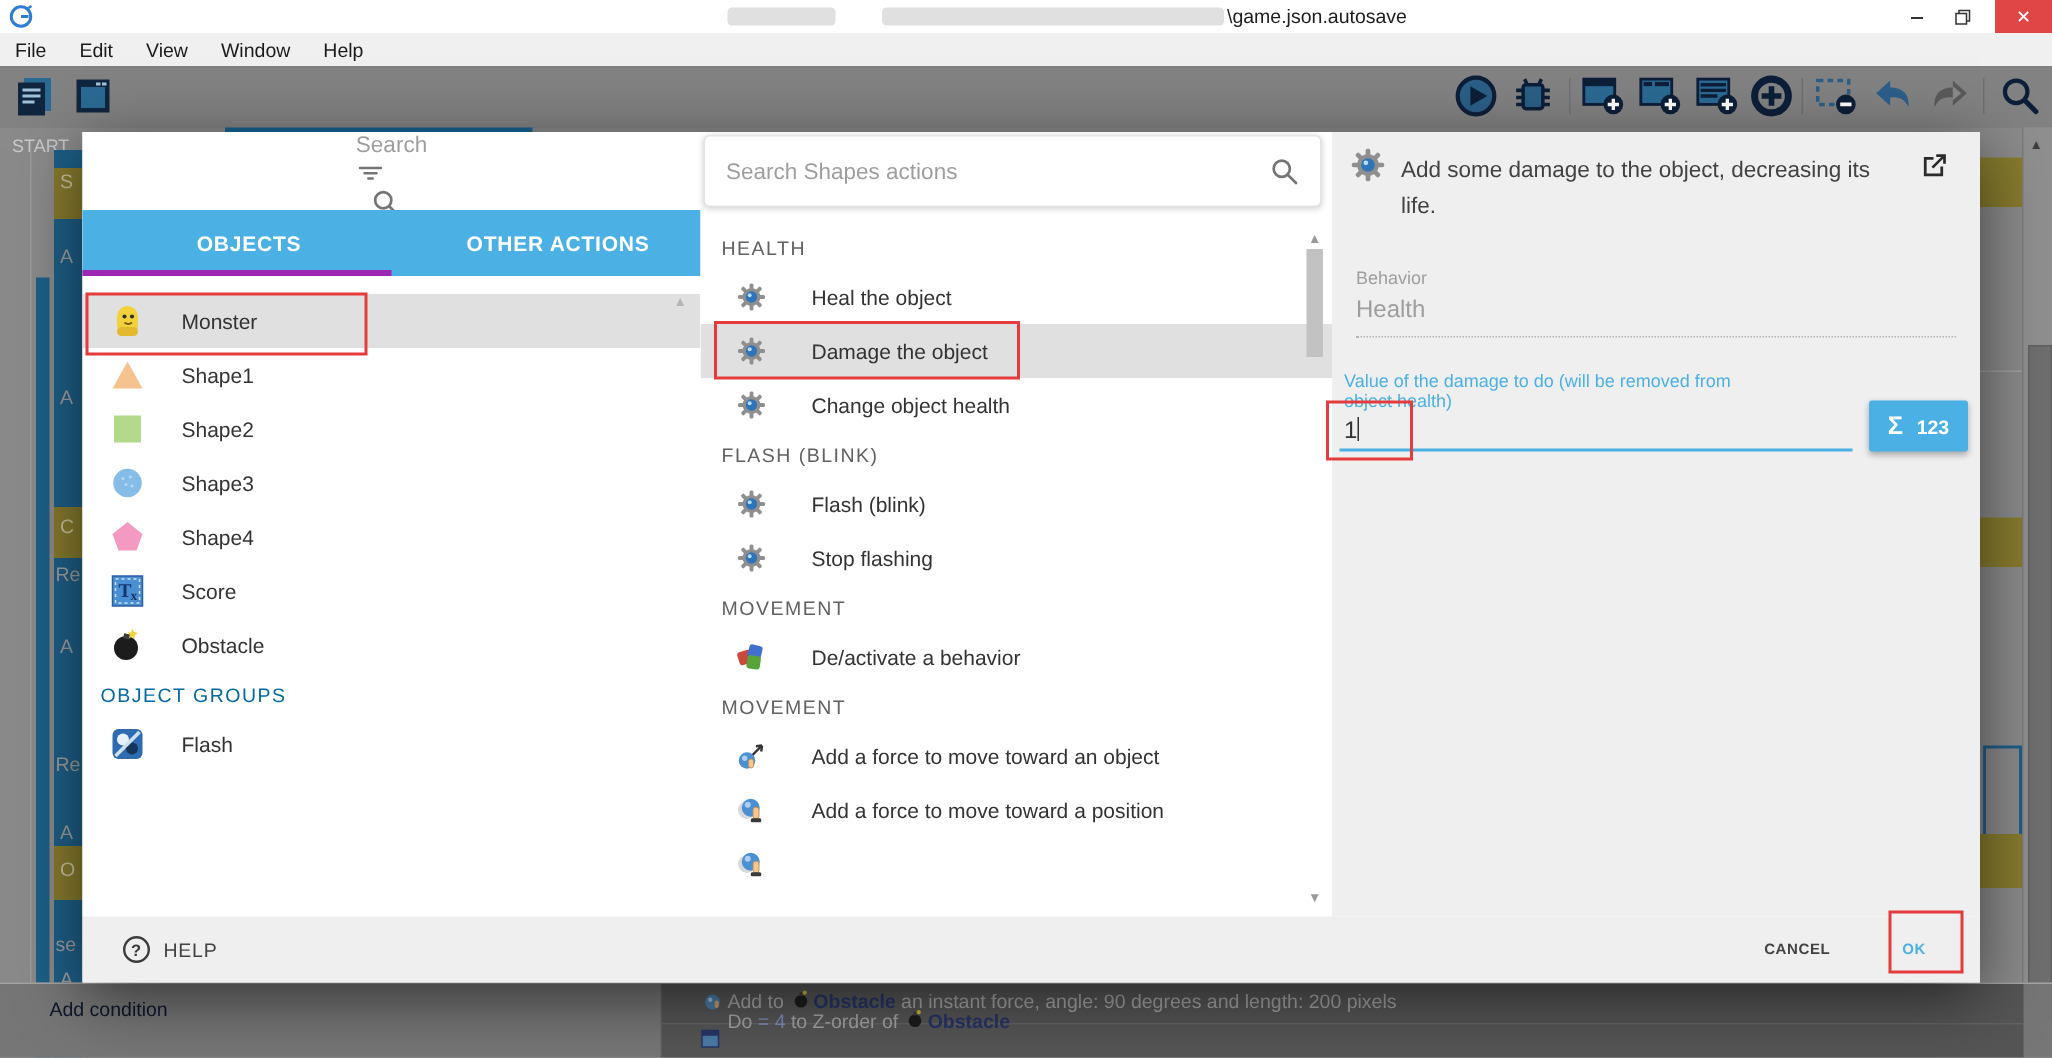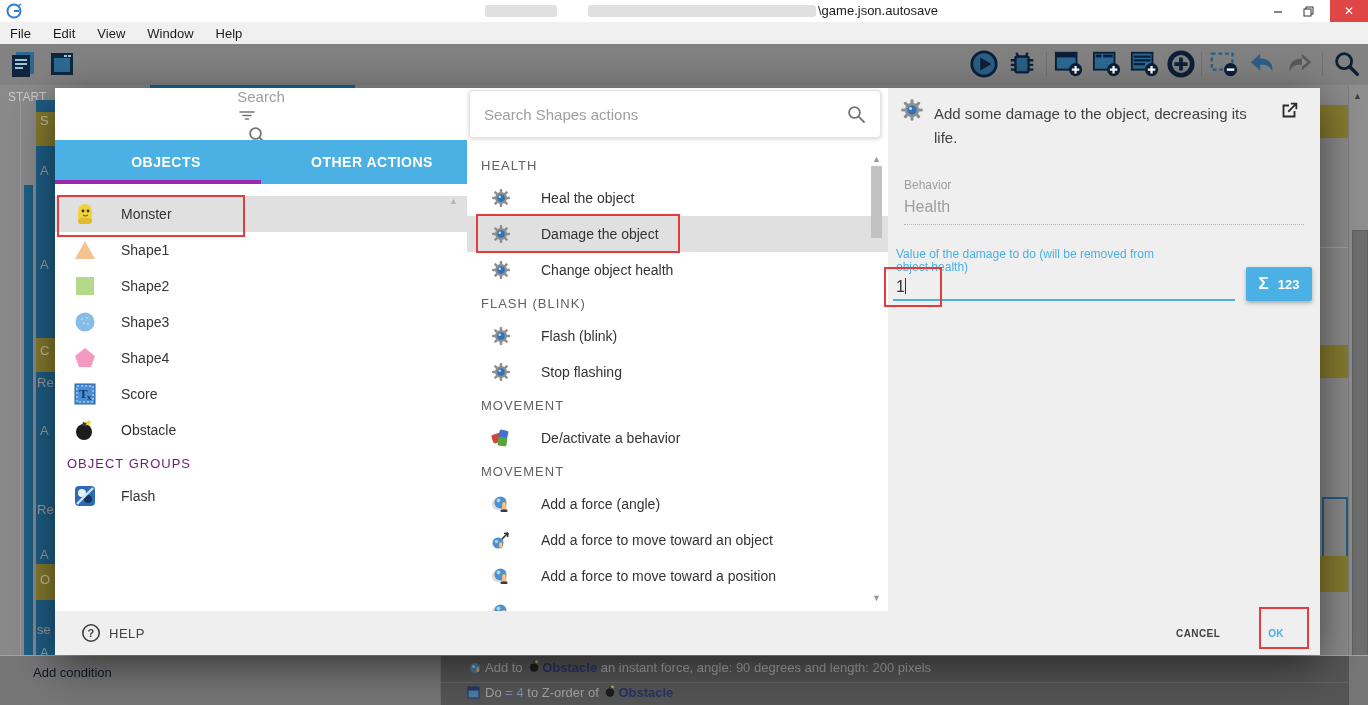--- a/index.html
+++ b/index.html
@@ -42,21 +42,21 @@
   #left-search{height:52px;display:flex;align-items:center;padding:0 14px;box-sizing:border-box;flex-direction:column;}
   .placeholder{color:#9e9e9e;font-size:15px;flex:1;}
   #tabs{left:0;top:52px;width:412px;height:44px;background:#4bb0e4;display:flex;}
   .tab{flex:1;display:flex;align-items:center;justify-content:center;color:#fff;font-size:14px;font-weight:bold;letter-spacing:.5px;padding-left:16px;}
   #tab-indicator{left:0;top:92px;width:206px;height:4px;background:#9c27b0;}
   #obj-list{left:0;top:96px;width:412px;height:428px;overflow:hidden;padding-top:12px;box-sizing:border-box;}
   .obj-row{height:36px;display:flex;align-items:center;padding-left:18px;box-sizing:border-box;}
   .obj-row .icon{width:24px;height:24px;margin-right:24px;display:inline-flex;}
   .obj-label{font-size:14px;color:#333;}
   .selected{background:#e0e0e0;}
-  .list-header{height:30px;display:flex;align-items:center;padding-left:12px;font-size:13px;color:#701a75;letter-spacing:1px;}
+  .list-header{height:30px;display:flex;align-items:center;padding-left:12px;font-size:13px;color:#0369a1;letter-spacing:1px;}
   
   #mid-panel{left:412px;top:0;width:421px;height:523px;background:#fff;}
   #mid-search{left:2px;top:2px;width:412px;height:48px;background:#fff;border:1px solid #e3e3e3;border-radius:4px;box-shadow:0 1px 4px rgba(0,0,0,.18);display:flex;align-items:center;padding:0 14px;box-sizing:border-box;}
   #action-list{left:0;top:62px;width:421px;height:461px;overflow:hidden;}
   .sec-header{height:30px;display:flex;align-items:center;padding-left:14px;font-size:13px;color:#616161;letter-spacing:1px;}
   .act-row{height:36px;display:flex;align-items:center;padding-left:24px;box-sizing:border-box;}
   .act-row .icon{width:20px;height:20px;margin-right:30px;display:inline-flex;}
   .act-label{font-size:14px;color:#333;}
   
   #mid-scroll-thumb{left:404px;top:78px;width:11px;height:72px;background:#c2c2c2;}
@@ -264,21 +264,21 @@
                 <rect x="4" y="1.5" width="2" height="2.5" fill="#3c3c3c"></rect>
                 <circle cx="7.5" cy="1.8" r="1.4" fill="#c9b43a"></circle>
               </svg></span><b>Obstacle</b><span> an instant force, angle: 90 degrees and length: 200 pixels</span></div>
         <span class="abs" style="left:0px;top:26px;width:908px;height:1px;background:#646464;"></span>
         <span class="abs" style="left:26px;top:30px;width:13px;height:13px;">
             <svg viewBox="0 0 13 13" style="width: 100%; height: 100%; display: block;">
               <rect x="1" y="1" width="11" height="11" fill="#4a7ba6" stroke="#273466"></rect>
               <rect x="1" y="1" width="11" height="3.5" fill="#273466"></rect>
             </svg>
           </span>
-        <div class="evtrow abs" style="top:29px;"><span>Do </span><span class="evt-eq">= 4</span><span> to Z-order of </span><span style="display:inline-block;width:10px;height:12px;margin:0 3px;"><svg viewBox="0 0 10 12" style="width: 100%; height: 100%; display: block;">
+        <div class="evtrow abs" style="top:17px;"><span>Do </span><span class="evt-eq">= 4</span><span> to Z-order of </span><span style="display:inline-block;width:10px;height:12px;margin:0 3px;"><svg viewBox="0 0 10 12" style="width: 100%; height: 100%; display: block;">
                 <circle cx="5" cy="7.5" r="4.2" fill="#1c1c1c"></circle>
                 <rect x="4" y="1.5" width="2" height="2.5" fill="#3c3c3c"></rect>
                 <circle cx="7.5" cy="1.8" r="1.4" fill="#c9b43a"></circle>
               </svg></span><b>Obstacle</b></div>
       </div>
     </div>
   </div>
 
   <div id="dialog" class="abs">
 
@@ -486,32 +486,20 @@
           <span class="icon">
               <svg viewBox="0 0 20 20" style="width: 100%; height: 100%; display: block;">
                 <rect x="1" y="6" width="9" height="9" rx="2" transform="rotate(-18 5 10)" fill="#c94a3d"></rect>
                 <rect x="8" y="2" width="9" height="9" rx="2" transform="rotate(14 12 6)" fill="#3f6fd1"></rect>
                 <rect x="7" y="9" width="9" height="9" rx="2" transform="rotate(8 11 13)" fill="#58a43a"></rect>
               </svg>
             </span>
           <span class="act-label">De/activate a behavior</span>
         </div>
         <div class="sec-header">MOVEMENT</div>
-        <div class="act-row">
-          <span class="icon">
-              <svg viewBox="0 0 20 20" style="width: 100%; height: 100%; display: block;">
-                <circle cx="7" cy="10" r="6" fill="#d9d9d9"></circle>
-                <circle cx="9.5" cy="8.5" r="6" fill="#4a90d2"></circle>
-                <circle cx="7.5" cy="6.5" r="2" fill="#aecff0"></circle>
-                <rect x="11" y="8" width="4" height="8" rx="2" fill="#f3c78f" stroke="#c08d4f" stroke-width=".6"></rect>
-                <rect x="9.5" y="15.5" width="7" height="2.6" rx="1" fill="#3a3a3a"></rect>
-              </svg>
-            </span>
-          <span class="act-label">Add a force (angle)</span>
-        </div>
         <div class="act-row">
           <span class="icon">
               <svg viewBox="0 0 20 20" style="width: 100%; height: 100%; display: block;">
                 <path d="M10 10 L17 3" stroke="#333" stroke-width="1.6"></path>
                 <path d="M17 3 l-4 .5 M17 3 l-.5 4" stroke="#333" stroke-width="1.6"></path>
                 <circle cx="7" cy="13" r="5.5" fill="#4a90d2"></circle>
                 <circle cx="5.5" cy="11.5" r="1.8" fill="#aecff0"></circle>
                 <rect x="8" y="12" width="3.4" height="6" rx="1.7" fill="#f3c78f" stroke="#c08d4f" stroke-width=".6"></rect>
               </svg>
             </span>

